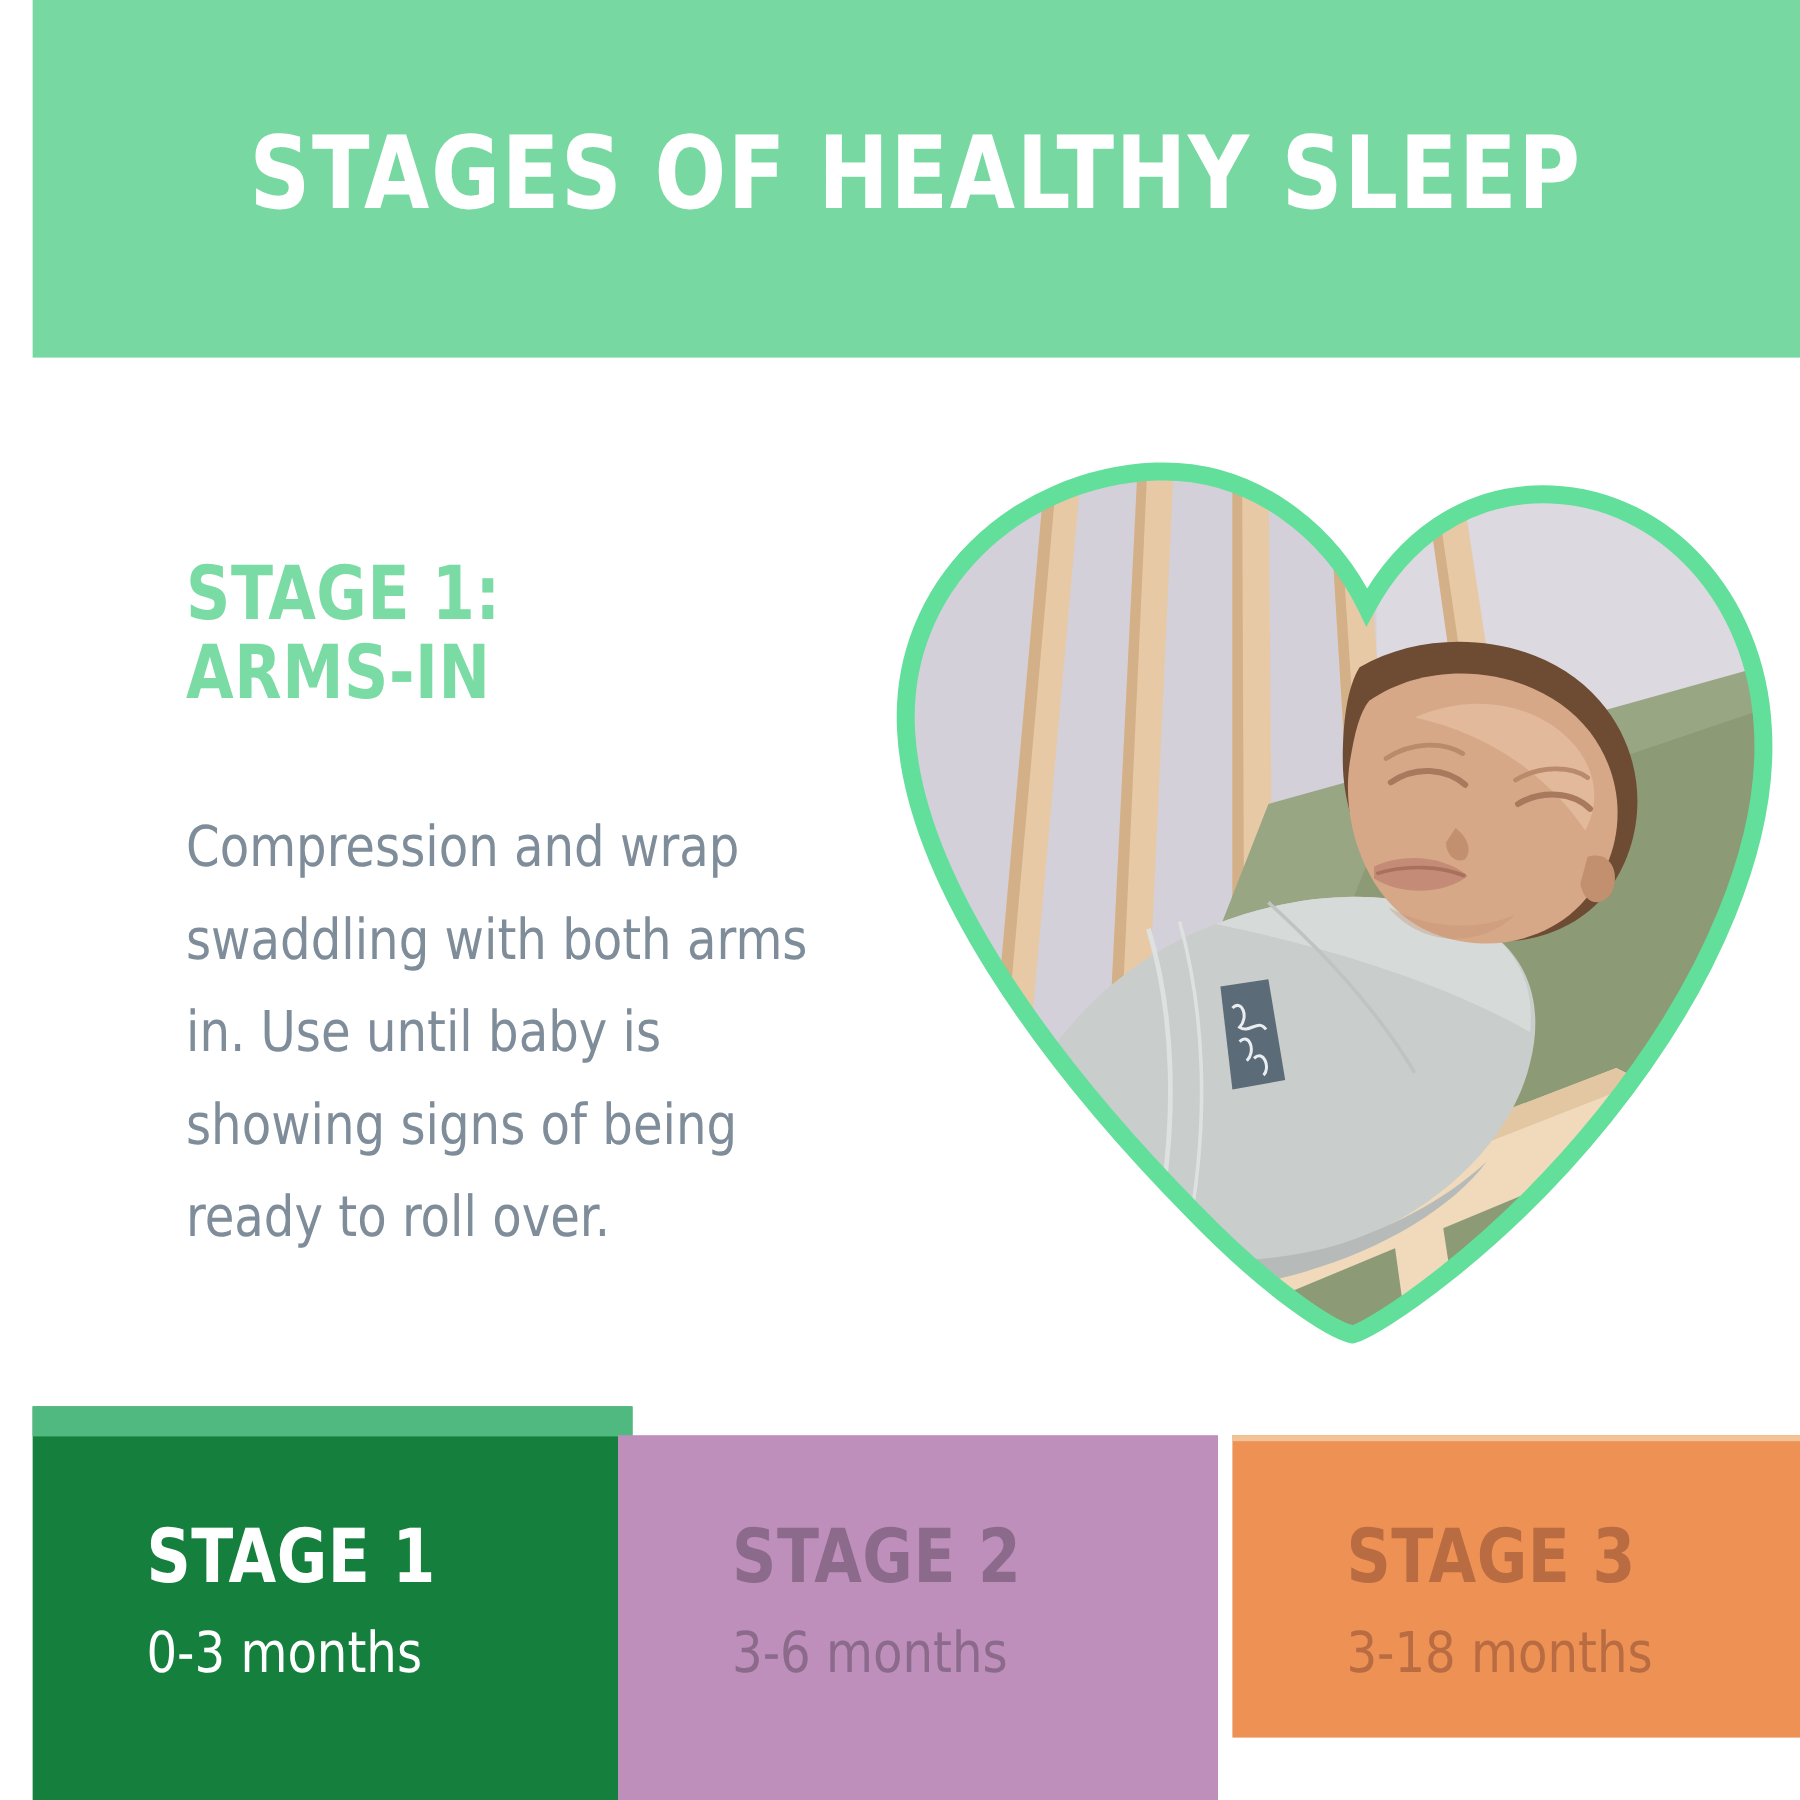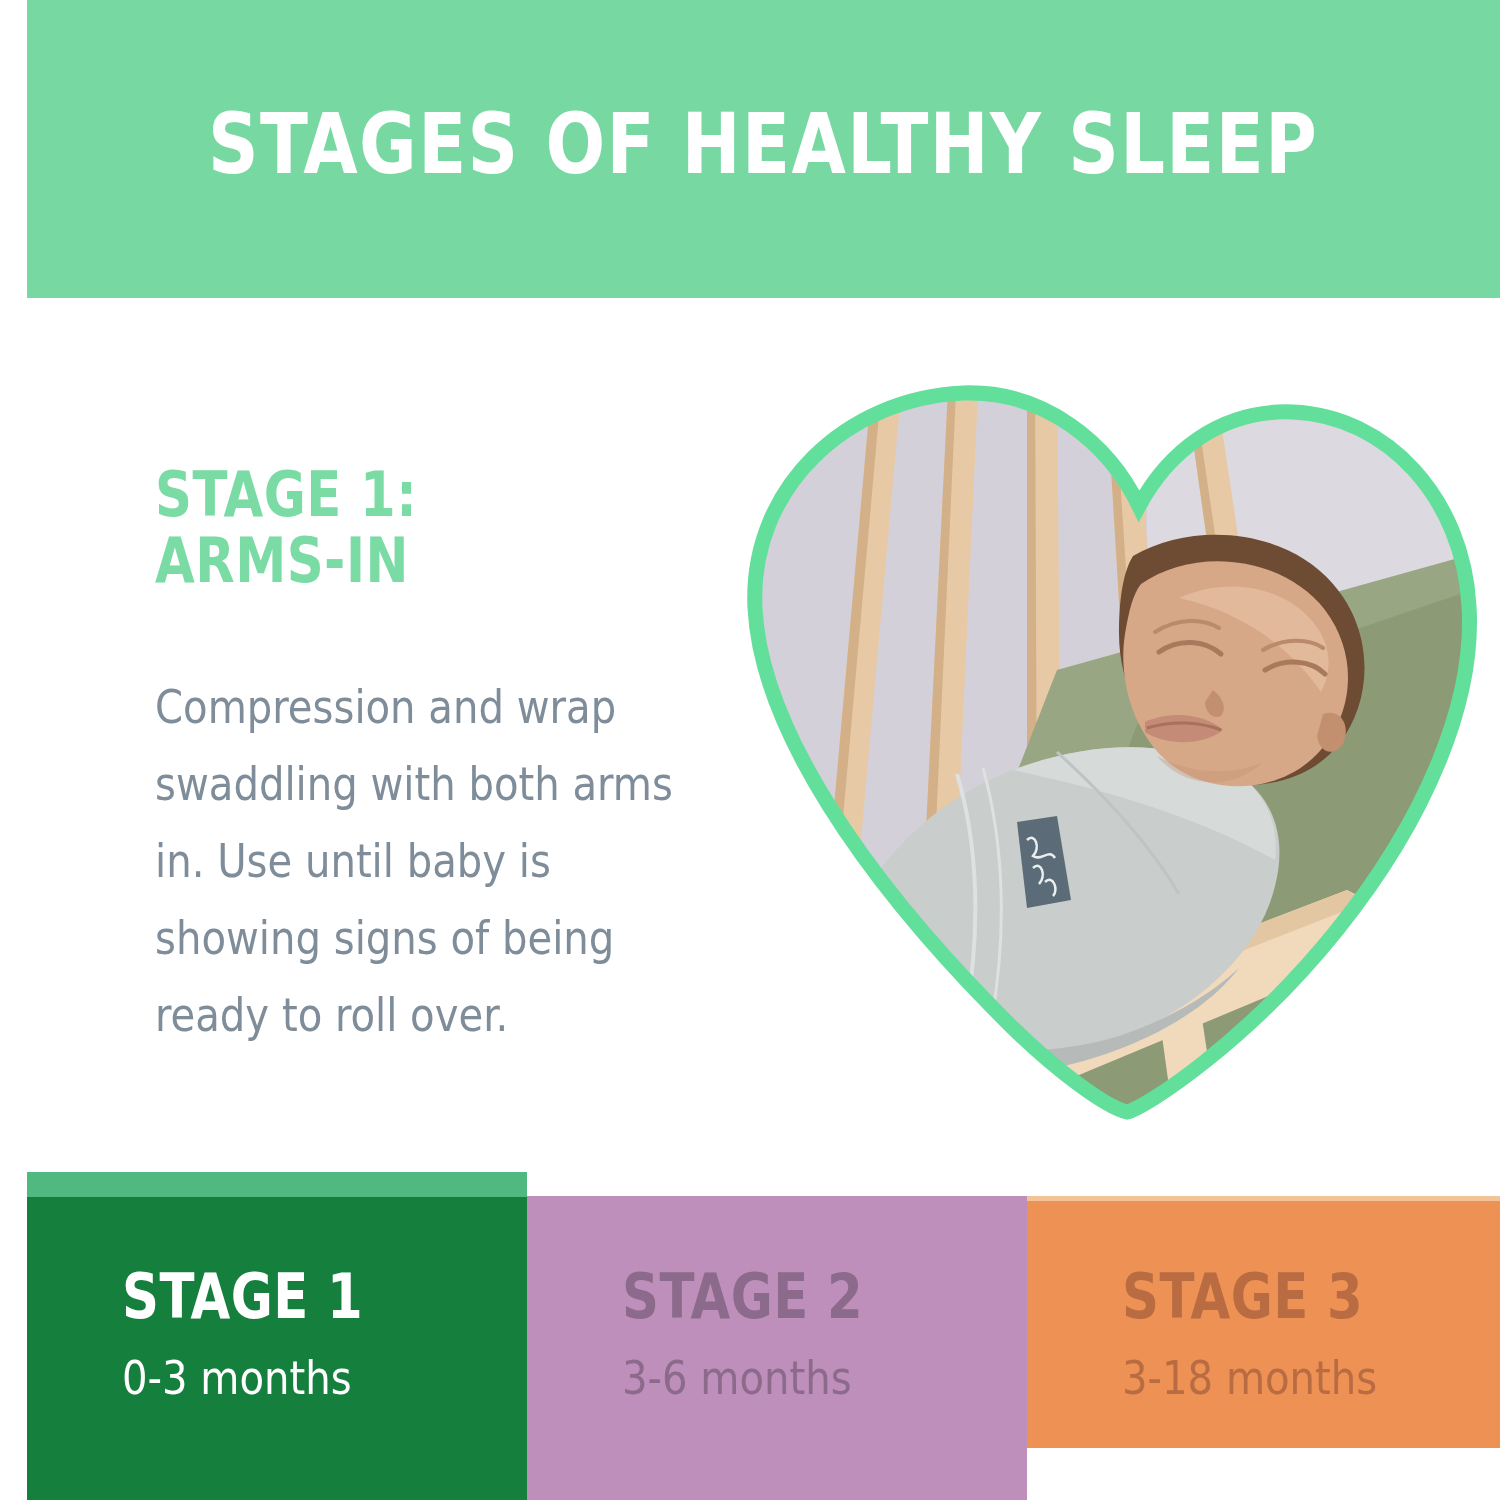--- a/index.html
+++ b/index.html
@@ -128,21 +128,21 @@
   }
   .col-1-strip {
     position: absolute;
     left: 0;
     top: 0;
     width: 500px;
     height: 25px;
     background: #50B980;
   }
   .col-2 {
-    left: 500px;
+    left: 488px;
     width: 500px;
     top: 1196px;
     height: 304px;
     background: #BE8FBB;
   }
   .col-3 {
     left: 1000px;
     width: 500px;
     top: 1196px;
     height: 252px;

